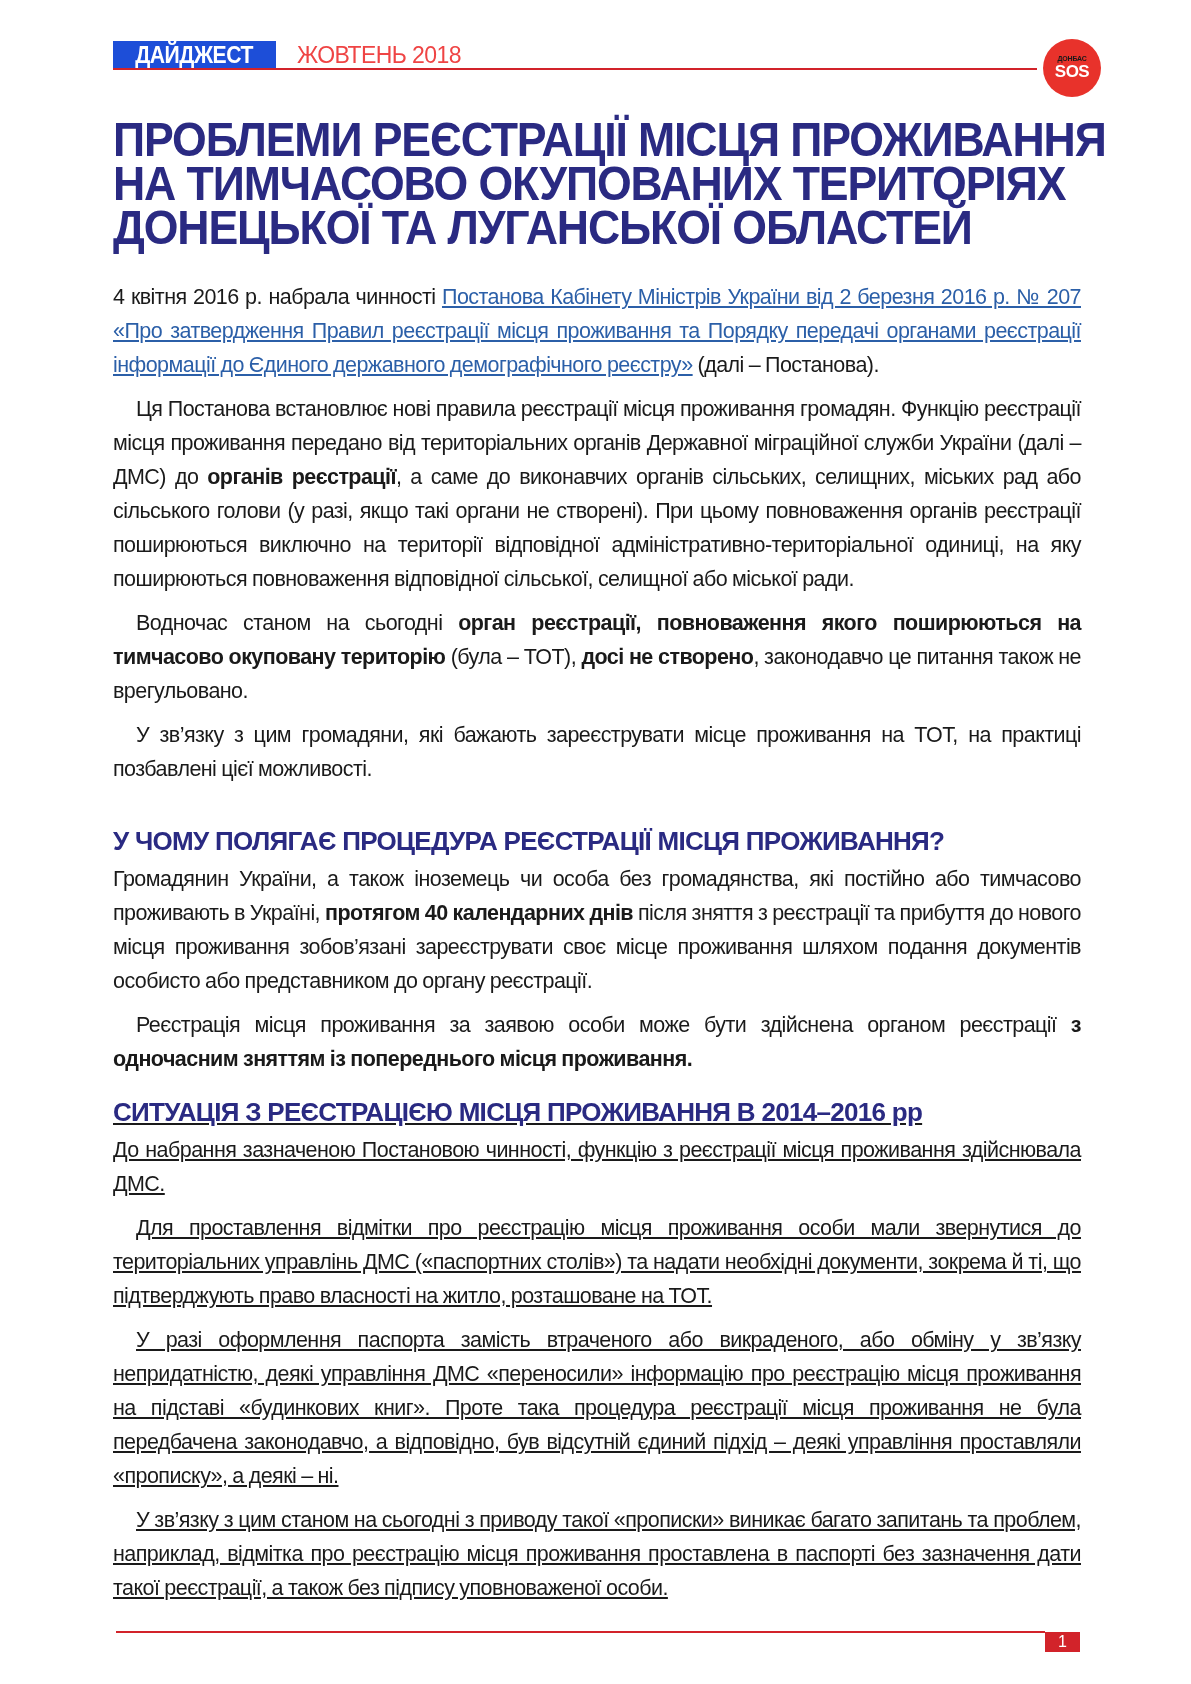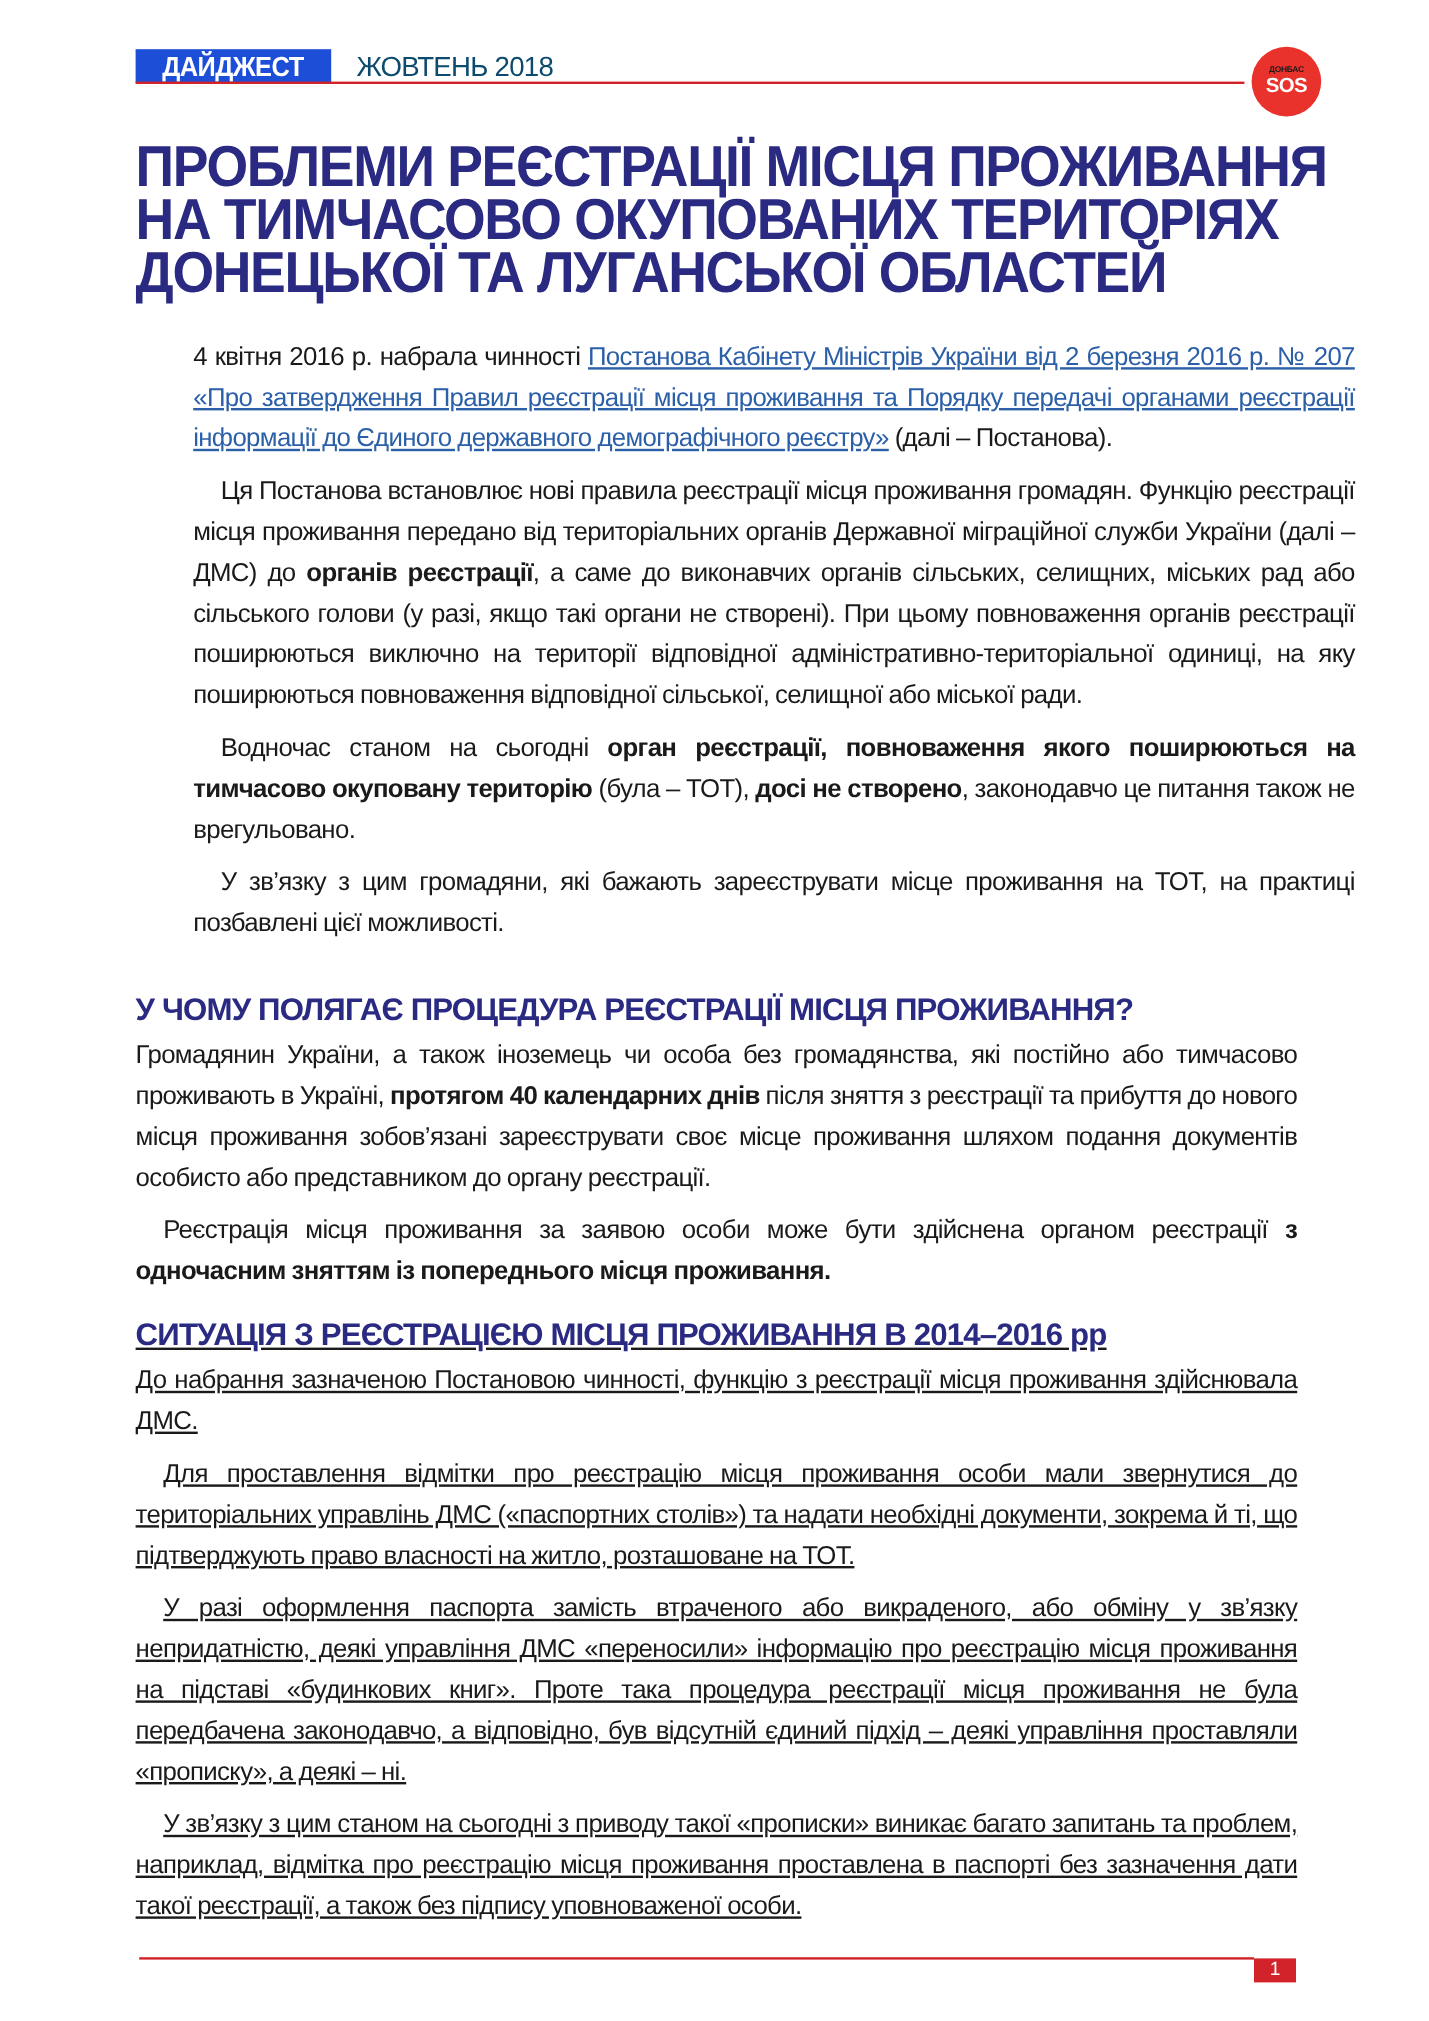--- a/index.html
+++ b/index.html
@@ -4,38 +4,38 @@
 <style>
   html, body { margin: 0; padding: 0; background: #ffffff; }
   body { width: 1191px; height: 1684px; position: relative; overflow: hidden;
          font-family: "Liberation Sans", sans-serif; color: #1a1a1a; }
 
   
   .hdr-tab { position: absolute; left: 113px; top: 41px; width: 163px; height: 28px;
              background: #1d4ed8; color: #fff; font-weight: bold; font-size: 23px;
              line-height: 28px; text-align: center; letter-spacing: -0.5px; }
   .hdr-tab span { display: inline-block; transform: scaleX(0.92); }
-  .hdr-month { position: absolute; left: 297px; top: 42px; font-size: 23px; color: #0c4a6e;
+  .hdr-month { position: absolute; left: 297px; top: 42px; font-size: 23px; color: #ef4444;
                line-height: 26px; letter-spacing: -0.6px; }
   .hdr-line { position: absolute; left: 113px; top: 68px; width: 924px; height: 2px; background: #d2232a; }
 
   .logo { position: absolute; left: 1043px; top: 39px; width: 58px; height: 58px;
           border-radius: 50%; background: #e8322b; color: #fff; text-align: center; }
   .logo .l1 { position: absolute; top: 16px; left: 0; width: 100%; font-size: 7px; font-weight: bold;
               color: #1a1a1a; letter-spacing: -0.2px; }
   .logo .l2 { position: absolute; top: 24px; left: 0; width: 100%; font-size: 17px; font-weight: bold;
               line-height: 18px; letter-spacing: -0.5px; }
 
   
   .title { position: absolute; left: 113px; top: 118px; width: 960px; color: #2a2a82;
            font-weight: bold; font-size: 48px; line-height: 44px; letter-spacing: -1.2px; margin: 0; }
   .title div { transform-origin: left center; transform: scaleX(0.93); white-space: nowrap; }
 
   
-  .content { position: absolute; left: 113px; top: 280px; width: 968px; margin-left: 48px; }
+  .content { position: absolute; left: 113px; top: 280px; width: 968px; }
   p { margin: 0 0 10px 0; font-size: 21.5px; line-height: 34px; text-align: justify;
       letter-spacing: -0.55px; word-spacing: -0.5px; hyphens: manual; }
   p.ind { text-indent: 23px; }
   p b { font-weight: bold; }
   a.doc-link { color: #2b5fa8; text-decoration: underline; }
   h2 { margin: 0; font-size: 26px; line-height: 30px; color: #2a2a82; font-weight: bold;
        letter-spacing: -0.7px; }
   .sec1 { position: absolute; left: 113px; top: 826px; width: 968px; }
   .sec2 { position: absolute; left: 113px; top: 1097px; width: 968px; text-decoration: underline; }
   .sec h2 { margin-bottom: 6px; }

